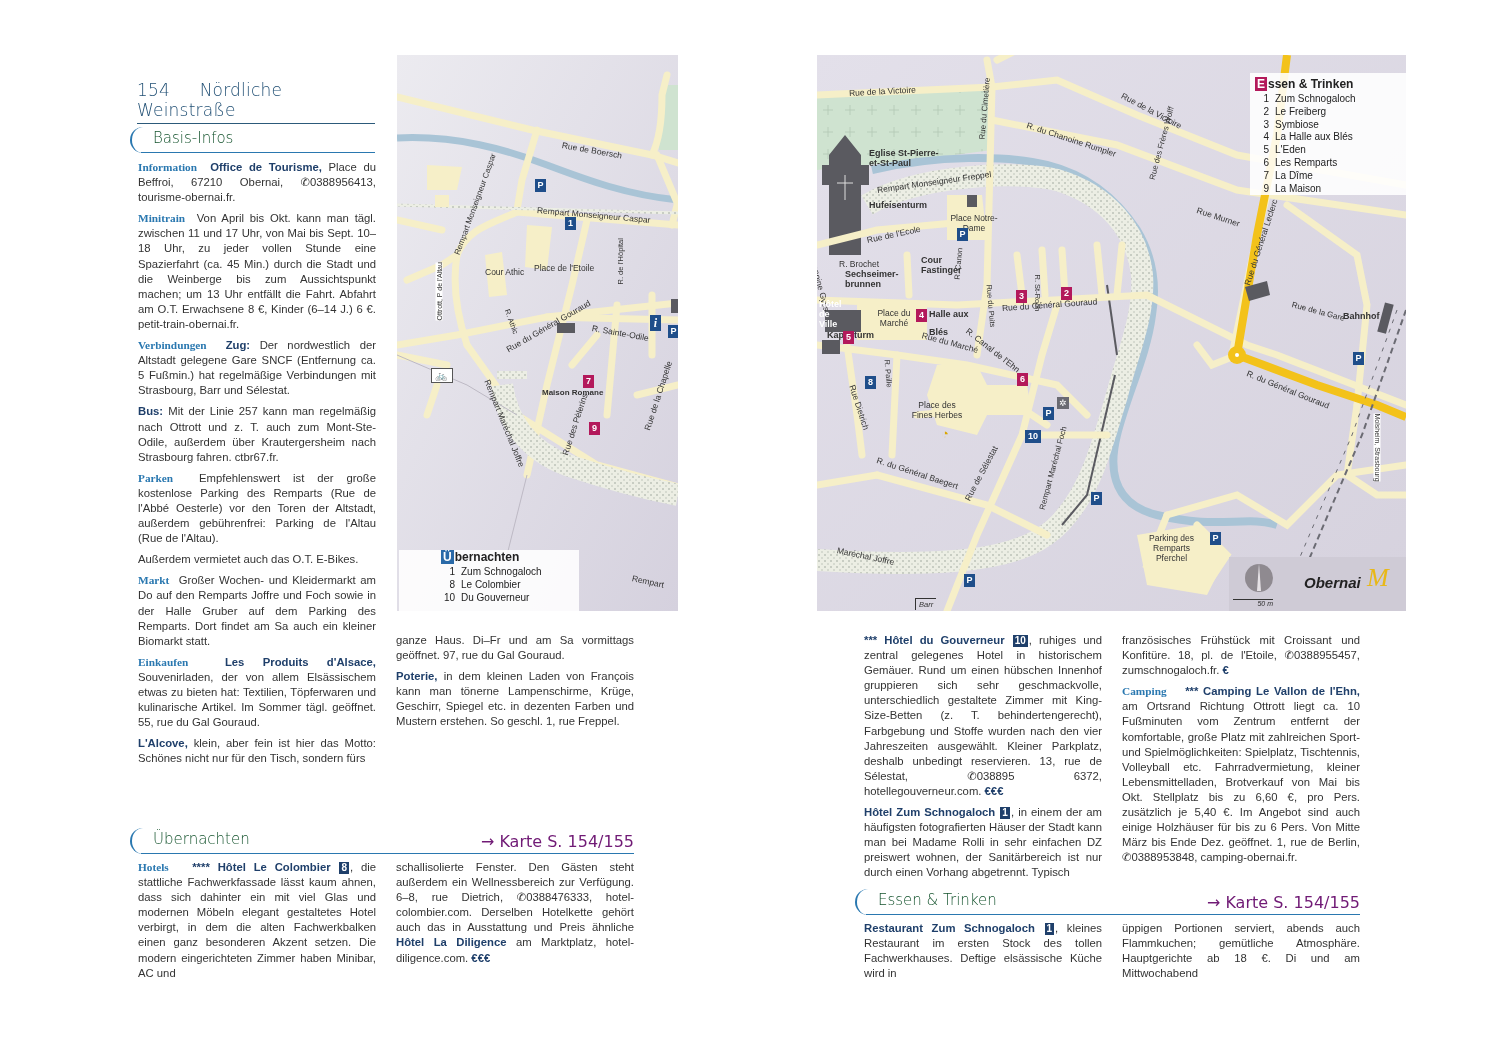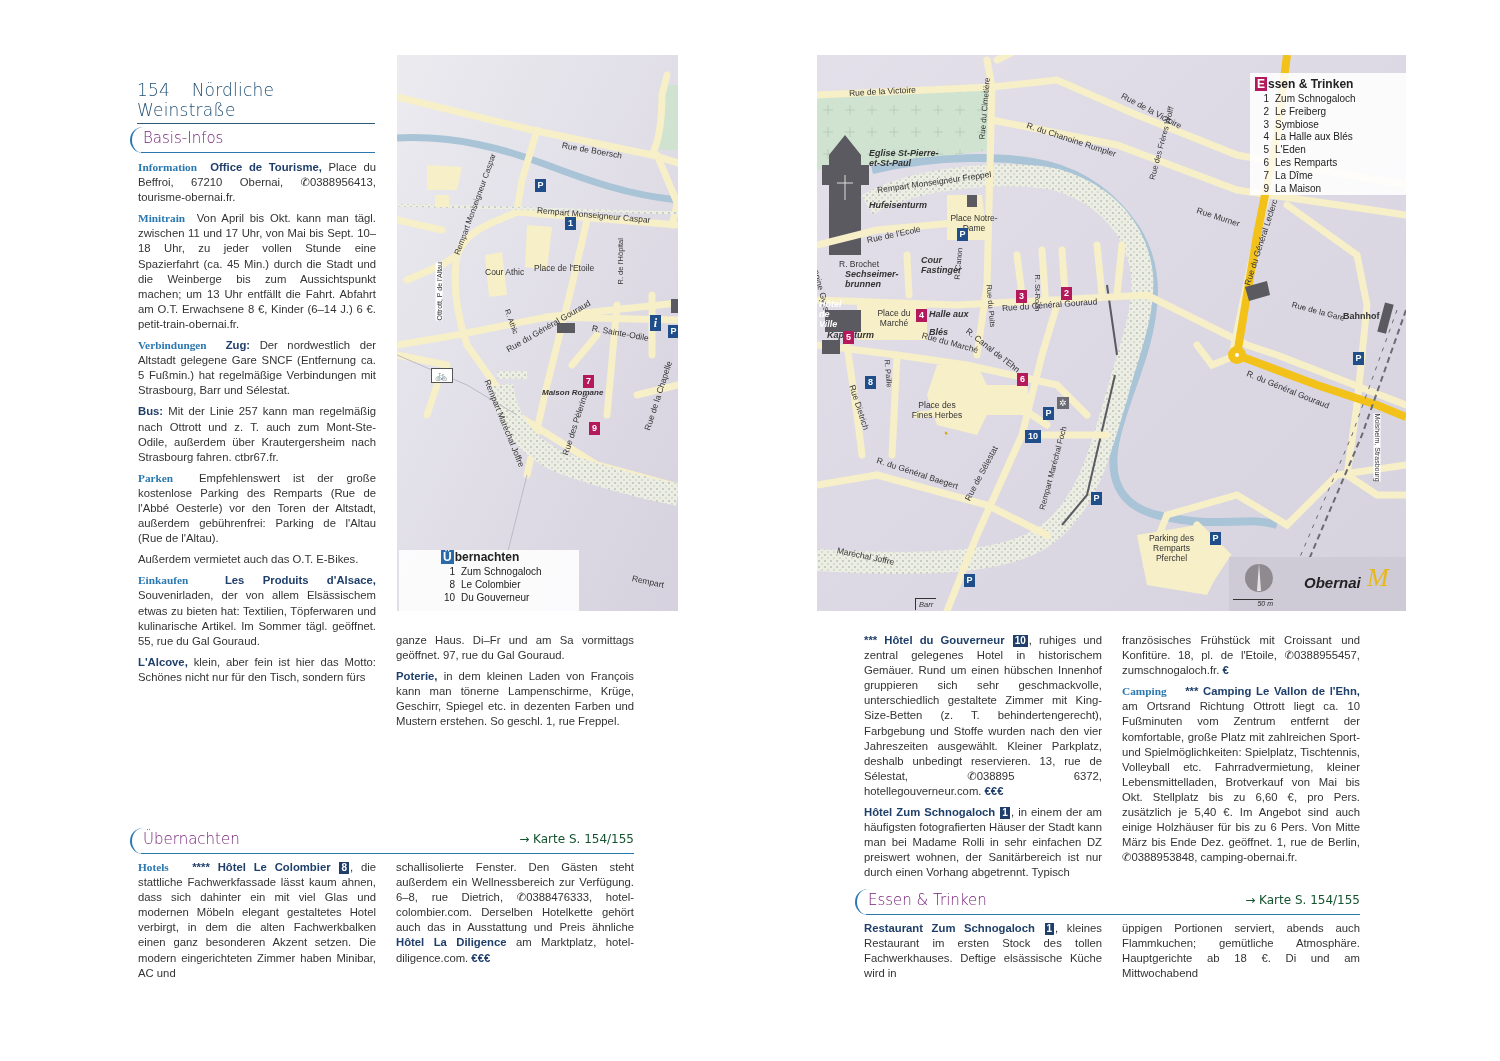--- a/index.html
+++ b/index.html
@@ -1,41 +1,41 @@
 <!DOCTYPE html>
 <html><head>
 <meta charset="utf-8">
 <style>
   html,body{margin:0;padding:0;}
   body{width:1500px;height:1061px;background:#ffffff;position:relative;overflow:hidden;
        font-family:"Liberation Sans","DejaVu Sans",sans-serif;color:#2b2b2b;}
   .abs{position:absolute;}
   .page-header{left:137px;top:80px;width:238px;border-bottom:1px solid #2c5a7a;padding-bottom:3px;
        font-size:17px;color:#1f4e73;font-family:"DejaVu Sans",sans-serif;font-weight:300;letter-spacing:0.2px;}
-  .page-header .num{margin-right:16px;}
+  .page-header .num{margin-right:24px;}
   .sec-head{position:absolute;height:28px;}
   .sec-head .arc2{position:absolute;left:-7px;top:0px;width:16px;height:26px;border-left:2px solid #2a78b0;
        border-radius:16px 0 0 16px;}
-  .sec-head .title{position:absolute;left:6px;top:2px;font-size:15px;color:#701a75;font-family:"DejaVu Sans",sans-serif;font-weight:300;}
+  .sec-head .title{position:absolute;left:16px;top:2px;font-size:15px;color:#14532d;font-family:"DejaVu Sans",sans-serif;font-weight:300;}
   .sec-head .line{position:absolute;left:4px;right:0;bottom:2px;border-bottom:1.5px solid #2a78b0;}
-  .sec-head .ref{position:absolute;right:0;top:4px;font-size:12px;color:#14532d;font-family:"DejaVu Sans",sans-serif;}
+  .sec-head .ref{position:absolute;right:0;top:4px;font-size:16px;color:#701a75;font-family:"DejaVu Sans",sans-serif;}
   .col{position:absolute;font-size:11.3px;line-height:15.1px;text-align:justify;color:#333;}
   .col p{margin:0 0 6px 0;hyphens:auto;}
   .kw{color:#2a78b0;font-weight:bold;font-family:Liberation Serif, serif;}
   .nm{color:#1f3f6a;font-weight:bold;}
   .badge{display:inline-block;background:#1f3f6a;color:#fff;font-weight:bold;font-size:10px;line-height:12px;padding:0 2px;margin:0 1px;}
   .map{position:absolute;overflow:hidden;background:#dcd8e3;}
   .map svg{position:absolute;left:0;top:0;}
   .legend{position:absolute;background:rgba(255,255,255,0.88);font-family:"Liberation Sans",sans-serif;}
   .legend .lh{font-weight:bold;font-size:12px;color:#222;}
   .legend .lh .cap{display:inline-block;color:#fff;font-size:12px;padding:0 2px;margin-right:1px;}
   .legend ul{list-style:none;margin:2px 0 0 0;padding:0;font-size:10px;line-height:12.8px;color:#222;}
   .legend li .n{display:inline-block;width:14px;text-align:right;margin-right:6px;}
   .mlabel{position:absolute;font-family:"Liberation Sans",sans-serif;font-size:8.5px;color:#333;white-space:nowrap;transform-origin:left center;}
-  .mlabel.b{font-weight:bold;font-style:italic;font-size:9px;}
+  .mlabel.b{font-weight:bold;font-size:9px;}
   .pin{position:absolute;font-family:"Liberation Sans",sans-serif;font-weight:bold;font-size:9px;color:#fff;
        width:11px;height:13px;line-height:13px;text-align:center;}
   .pin.m{background:#b3195b;}
   .pin.b{background:#1f4e8a;}
   .pin.w{width:16px;}
   .pin.park{background:#1f4e8a;}
 </style>
 </head>
 <body>
 
@@ -50,20 +50,21 @@
   <span class="line"></span>
 </div>
 
 <div class="col" style="left:138px;top:160px;width:238px;">
   <p><span class="kw">Information</span>&nbsp; <span class="nm">Office de Tourisme,</span> <span>Place du Beffroi, 67210 Obernai, ✆0388956413, tourisme-obernai.fr.</span></p>
   <p><span class="kw">Minitrain</span>&nbsp; <span>Von April bis Okt. kann man tägl. zwischen 11 und 17 Uhr, von Mai bis Sept. 10–18 Uhr, zu jeder vollen Stunde eine Spazierfahrt (ca. 45 Min.) durch die Stadt und die Weinberge bis zum Aussichtspunkt machen; um 13 Uhr entfällt die Fahrt. Abfahrt am O.T. Erwachsene 8 €, Kinder (6–14 J.) 6 €. petit-train-obernai.fr.</span></p>
   <p><span class="kw">Verbindungen</span>&nbsp; <span class="nm">Zug:</span> <span>Der nordwestlich der Altstadt gelegene Gare SNCF (Entfernung ca. 5 Fußmin.) hat regelmäßige Verbindungen mit Strasbourg, Barr und Sélestat.</span></p>
   <p><span class="nm">Bus:</span> <span>Mit der Linie 257 kann man regelmäßig nach Ottrott und z. T. auch zum Mont-Ste-Odile, außerdem über Krautergersheim nach Strasbourg fahren. ctbr67.fr.</span></p>
   <p><span class="kw">Parken</span>&nbsp; <span>Empfehlenswert ist der große kostenlose Parking des Remparts (Rue de l'Abbé Oesterle) vor den Toren der Altstadt, außerdem gebührenfrei: Parking de l'Altau (Rue de l'Altau).</span></p>
   <p><span>Außerdem vermietet auch das O.T. E-Bikes.</span></p>
+  <p><span class="kw">Markt</span>&nbsp; <span>Großer Wochen- und Kleidermarkt am Do auf den Remparts Joffre und Foch sowie in der Halle Gruber auf dem Parking des Remparts. Dort findet am Sa auch ein kleiner Biomarkt statt.</span></p>
   <p><span class="kw">Einkaufen</span>&nbsp; <span class="nm">Les Produits d'Alsace,</span> <span>Souvenirladen, der von allem Elsässischem etwas zu bieten hat: Textilien, Töpferwaren und kulinarische Artikel. Im Sommer tägl. geöffnet. 55, rue du Gal Gouraud.</span></p>
   <p><span class="nm">L'Alcove,</span> <span>klein, aber fein ist hier das Motto: Schönes nicht nur für den Tisch, sondern fürs</span></p>
 </div>
 
 <div class="col" style="left:396px;top:633px;width:238px;">
   <p><span>ganze Haus. Di–Fr und am Sa vormittags geöffnet. 97, rue du Gal Gouraud.</span></p>
   <p><span class="nm">Poterie,</span> <span>in dem kleinen Laden von François kann man tönerne Lampenschirme, Krüge, Geschirr, Spiegel etc. in dezenten Farben und Mustern erstehen. So geschl. 1, rue Freppel.</span></p>
 </div>
 
 <div class="sec-head" style="left:137px;top:828px;width:497px;">

